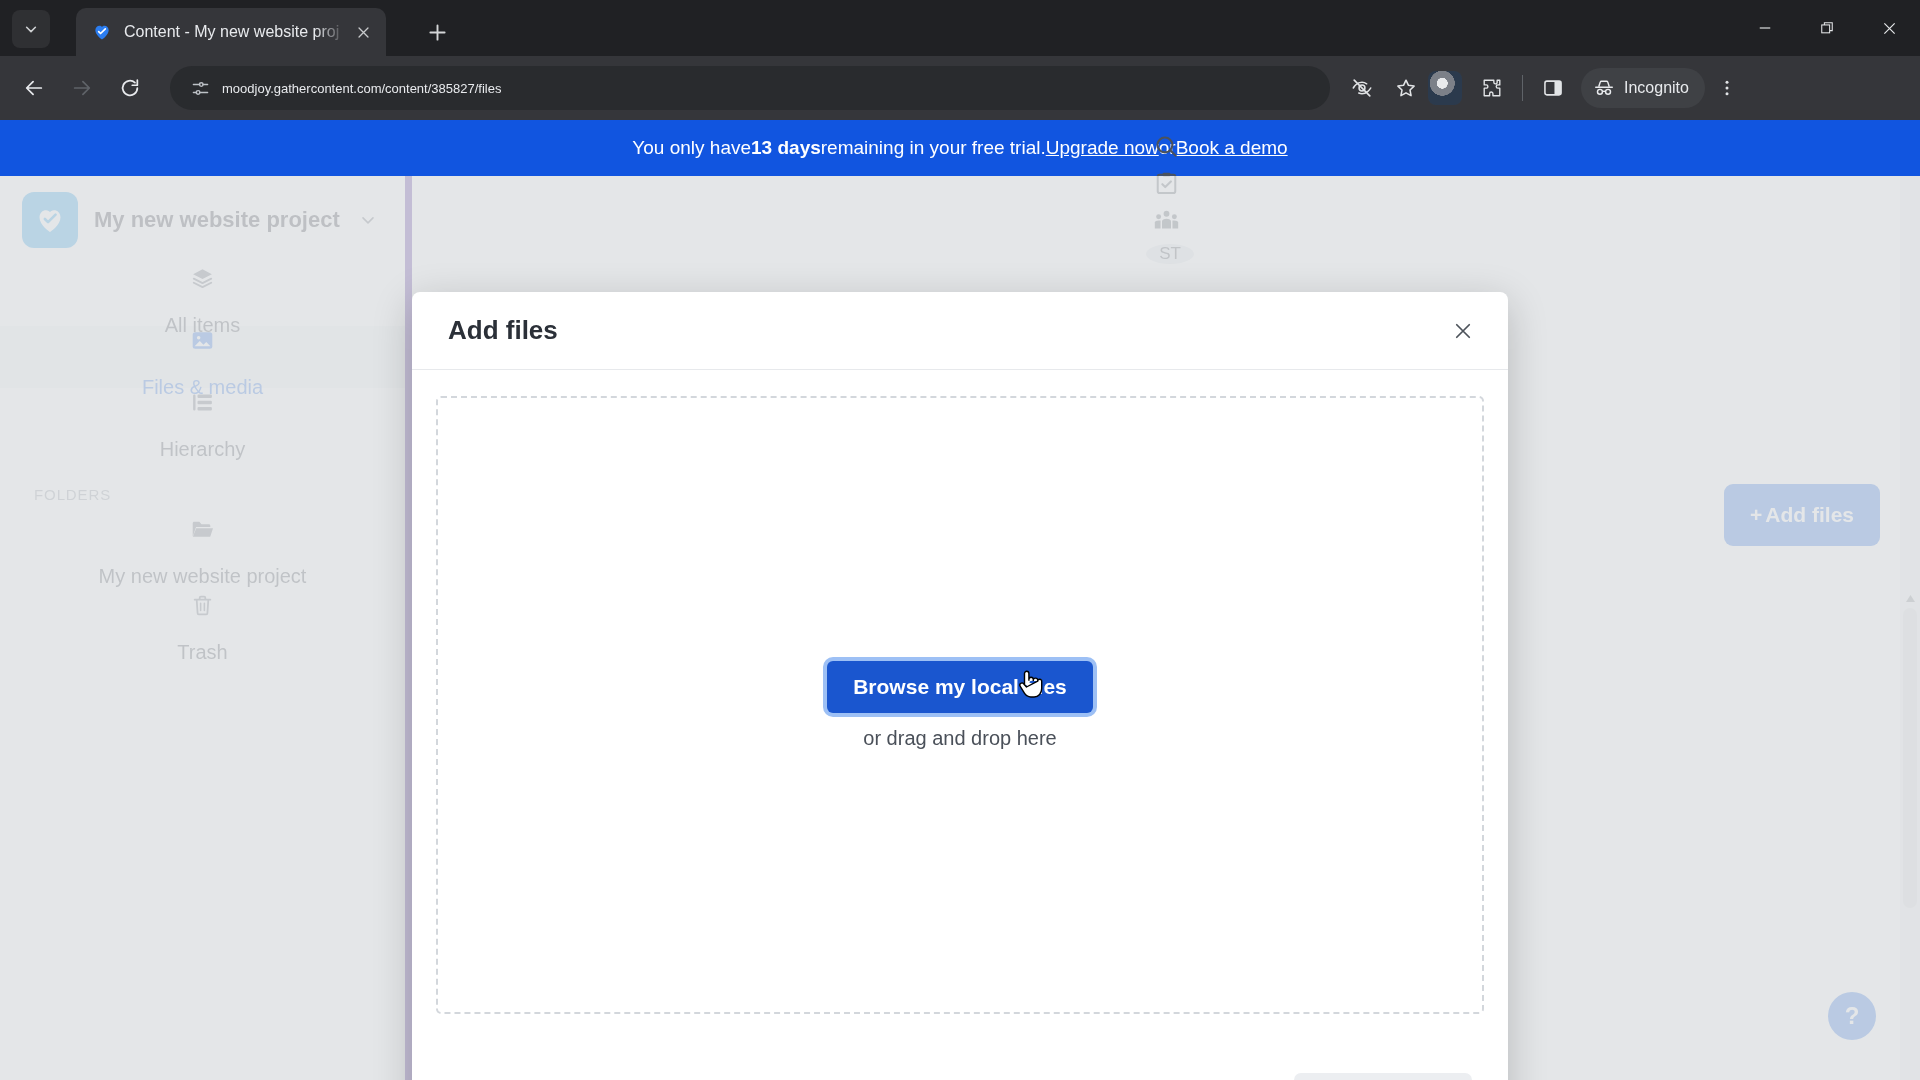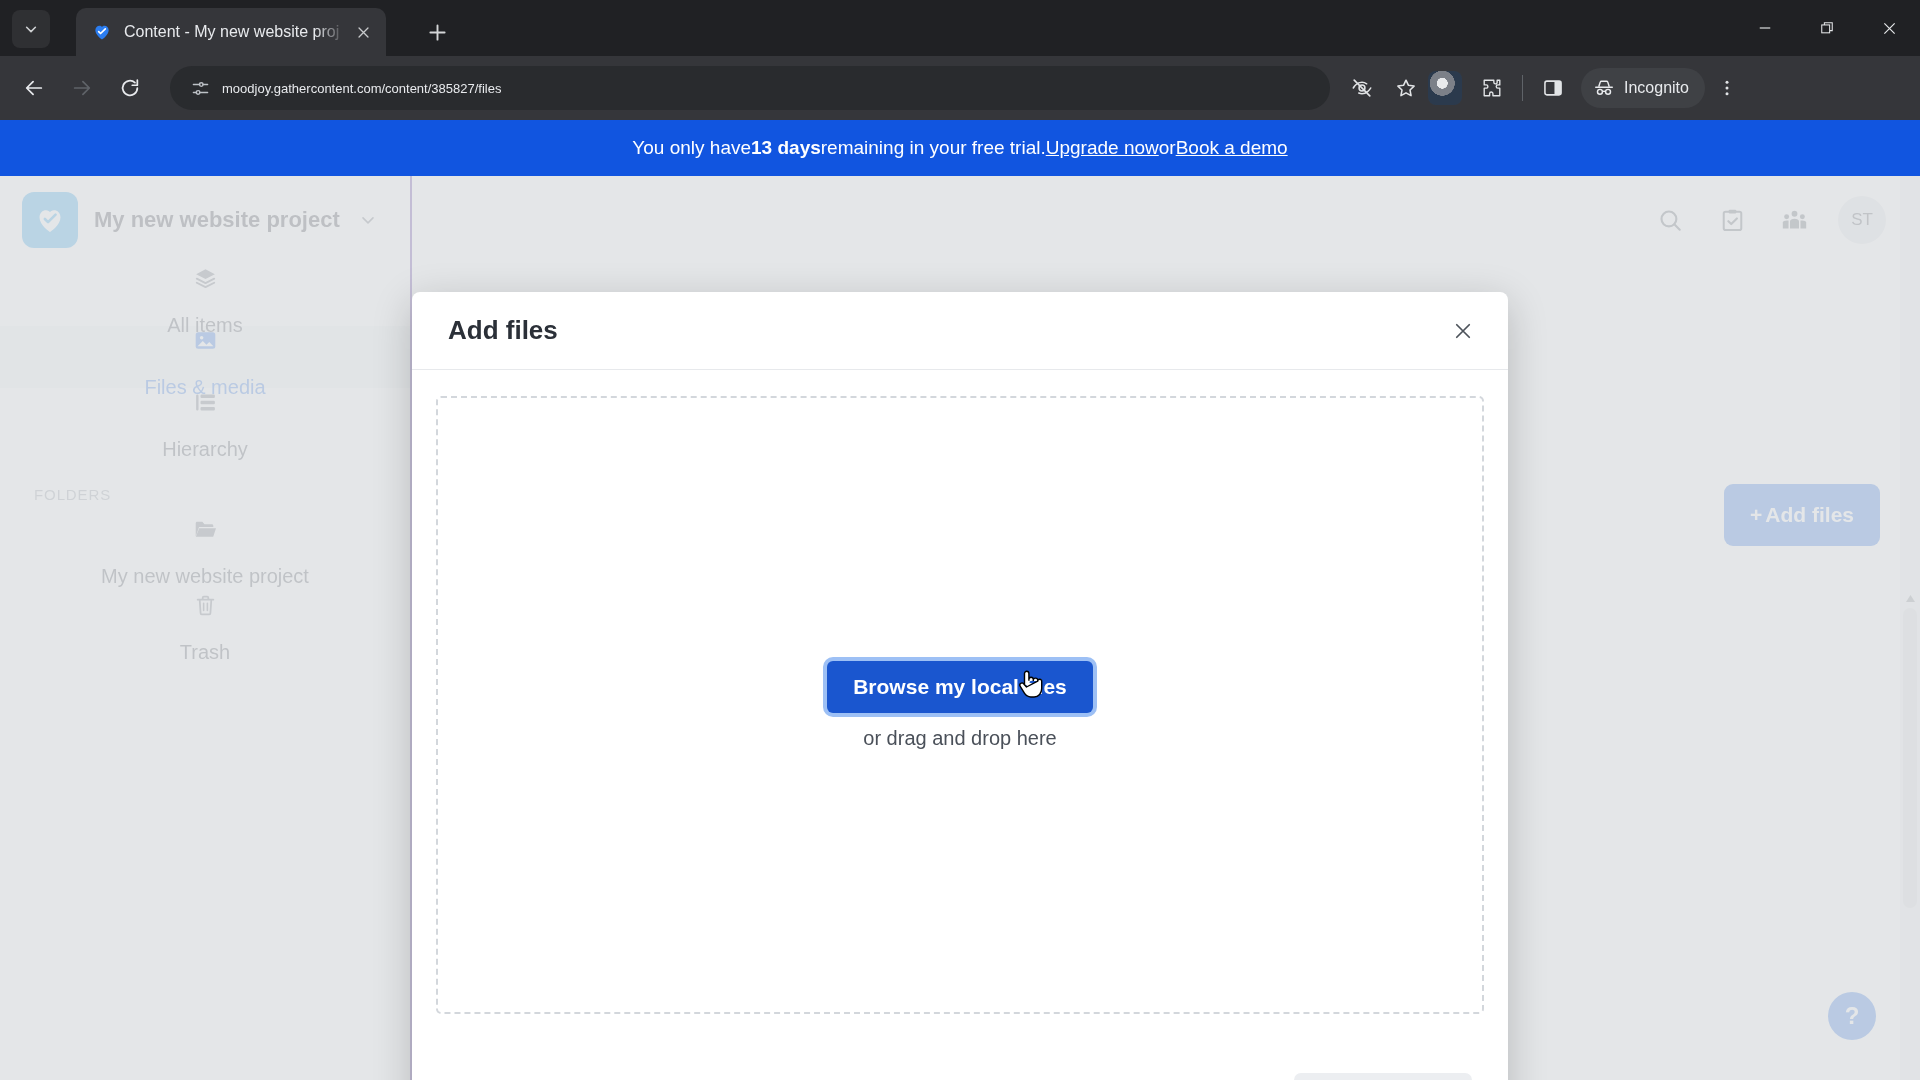--- a/index.html
+++ b/index.html
@@ -109,21 +109,21 @@
     font-size: 19px; gap: 0;
   }
   .trial-banner b { font-weight: 700; }
   .trial-banner a { color: #fff; text-decoration: underline; }
 
   .app-body { display: flex; height: 904px; position: relative; }
 
   
   .sidebar {
     width: 412px; flex: 0 0 412px; background: #fff;
-    border-right: 2px solid #4c1d95; padding-bottom: 20px;
+    border-right: 7px solid #4c1d95; padding-bottom: 20px;
   }
   .project-head {
     height: 88px; display: flex; align-items: center; padding: 0 22px; gap: 16px;
   }
   .project-logo {
     width: 56px; height: 56px; flex: 0 0 56px; border-radius: 12px;
     background: #1a9ae8; display: flex; align-items: center; justify-content: center;
   }
   .project-name {
     font-size: 22px; font-weight: 700; color: #2c3038; white-space: nowrap;
@@ -140,21 +140,21 @@
 
   .folders-label {
     font-size: 15px; letter-spacing: 0.9px; color: #8c939c;
     padding: 36px 34px 12px 34px; font-weight: 400;
   }
 
   
   .main { flex: 1; position: relative; background: #fff; }
   .main-header {
     height: 88px; display: flex; align-items: center; justify-content: flex-end;
-    padding: 0 34px; gap: 10px;
+    padding: 0 34px; gap: 10px; flex-direction: column;
   }
   .hdr-icon {
     width: 52px; height: 52px; border-radius: 50%;
     display: flex; align-items: center; justify-content: center; color: #4b525c;
   }
   .avatar {
     width: 48px; height: 48px; border-radius: 50%; background: #dfe2e6;
     display: flex; align-items: center; justify-content: center;
     color: #3c424b; font-size: 17px; font-weight: 500; margin-left: 8px;
   }

